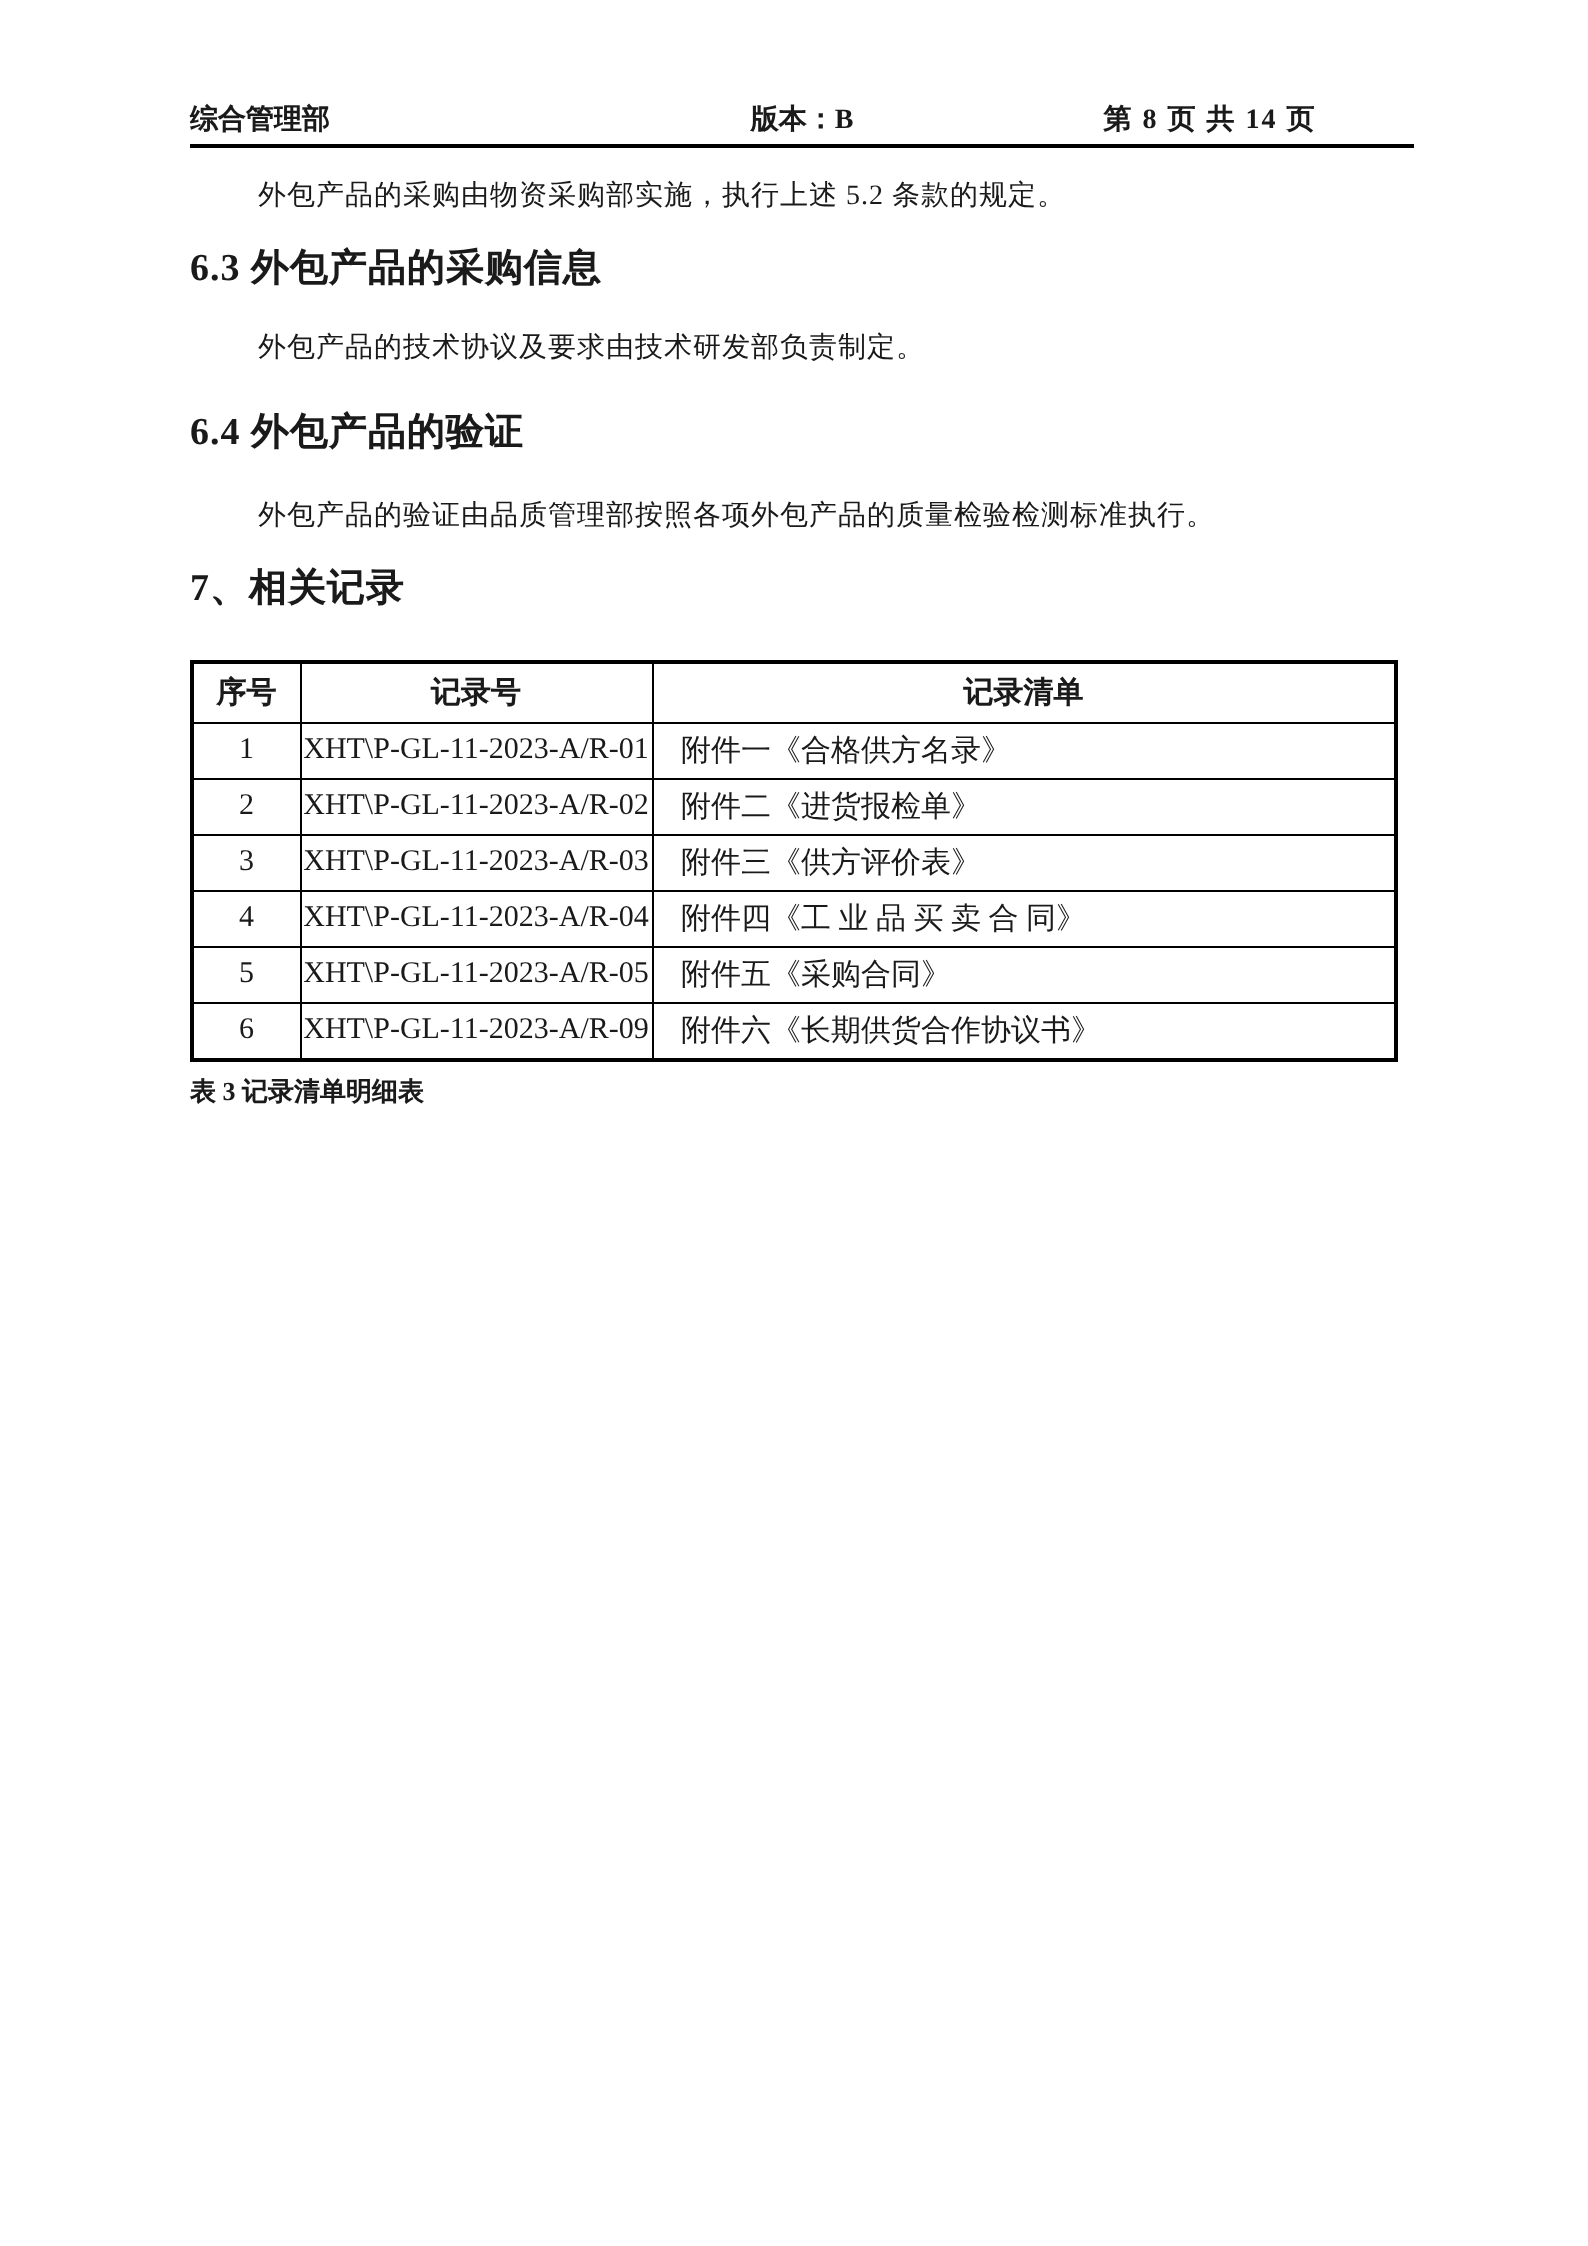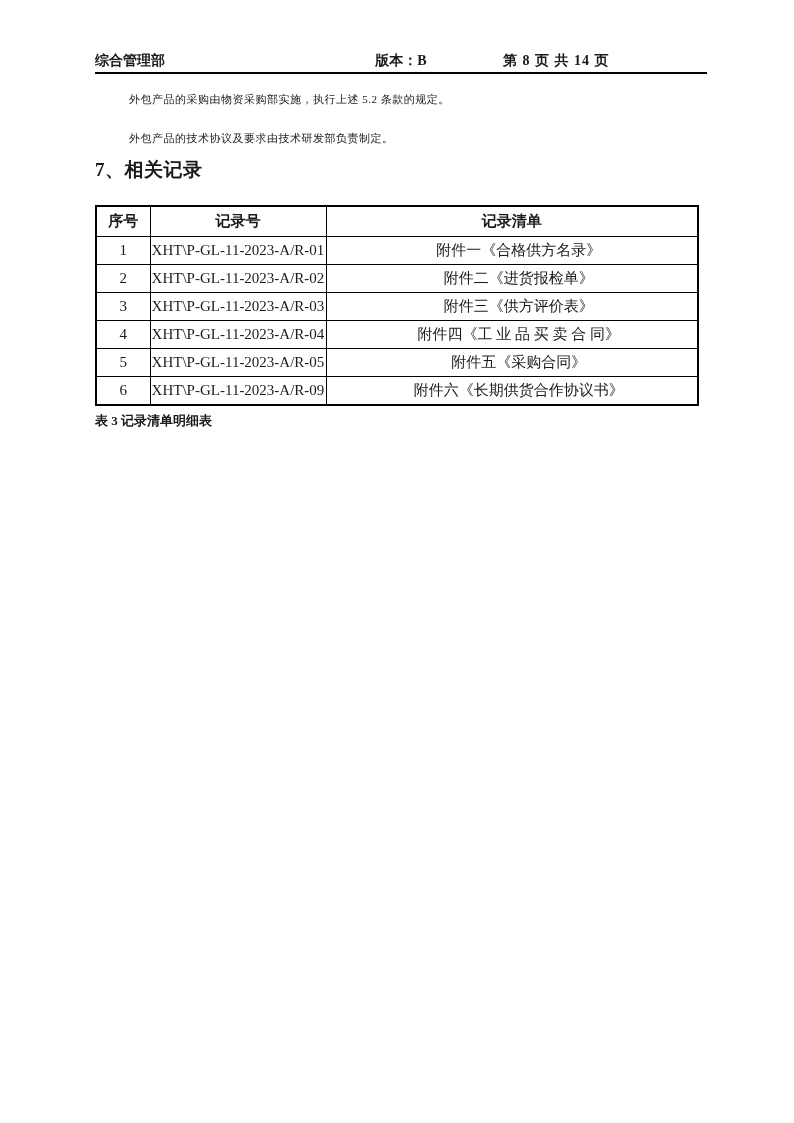--- a/index.html
+++ b/index.html
@@ -28,26 +28,26 @@
     align-items: flex-end;
     margin-top: 52px;
     padding-bottom: 3px;
     border-bottom: 2px solid #000;
     font-weight: bold;
     font-size: 14px;
     line-height: 17px;
   }
   .doc-header .hd-left  { flex: 1; text-align: left; }
   .doc-header .hd-mid   { flex: 1; text-align: center; }
-  .doc-header .hd-right { flex: 1; text-align: left; letter-spacing: 1px; }
+  .doc-header .hd-right { flex: 1; text-align: center; letter-spacing: 1px; }
 
   
   .para {
     margin: 0;
-    font-size: 11px;
+    font-size: 14px;
     line-height: 20px;
     text-indent: 34px;
     letter-spacing: 0.5px;
   }
   #para-intro   { margin-top: 15px; }
   #para-6-3     { margin-top: 19px; font-family: Liberation Serif, serif; }
   #para-6-4     { margin-top: 17px; line-height: 28px; }
 
   .sec-heading {
     margin: 0;
@@ -78,21 +78,21 @@
   }
   .records-table th {
     font-weight: bold;
     height: 29px;
     text-align: center;
   }
   .records-table td { height: 27px; }
   .records-table td:nth-child(1),
   .records-table td:nth-child(2) { text-align: center; }
   .records-table td:nth-child(3) {
-    text-align: center;
+    text-align: left;
     padding-left: 14px;
   }
   .table-caption {
     width: 604px;
     margin-top: 6px;
     text-align: left;
     font-size: 13px;
     font-weight: bold;
   }
 </style>
@@ -102,24 +102,27 @@
 <div class="page">
 
   <div class="doc-header">
     <span class="hd-left">综合管理部</span>
     <span class="hd-mid">版本：B</span>
     <span class="hd-right">第 8 页 共 14 页</span>
   </div>
 
   <p class="para" id="para-intro">外包产品的采购由物资采购部实施，执行上述 5.2 条款的规定。</p>
 
+  <h2 class="sec-heading" id="heading-6-3">6.3 外包产品的采购信息</h2>
 
   <p class="para" id="para-6-3">外包产品的技术协议及要求由技术研发部负责制定。</p>
 
+  <h2 class="sec-heading" id="heading-6-4">6.4 外包产品的验证</h2>
 
+  <p class="para" id="para-6-4">外包产品的验证由品质管理部按照各项外包产品的质量检验检测标准执行。</p>
 
   <h2 class="sec-heading" id="heading-7">7、相关记录</h2>
 
   <table class="records-table">
     <colgroup>
       <col style="width:54px">
       <col style="width:176px">
       <col>
     </colgroup>
     <thead>

